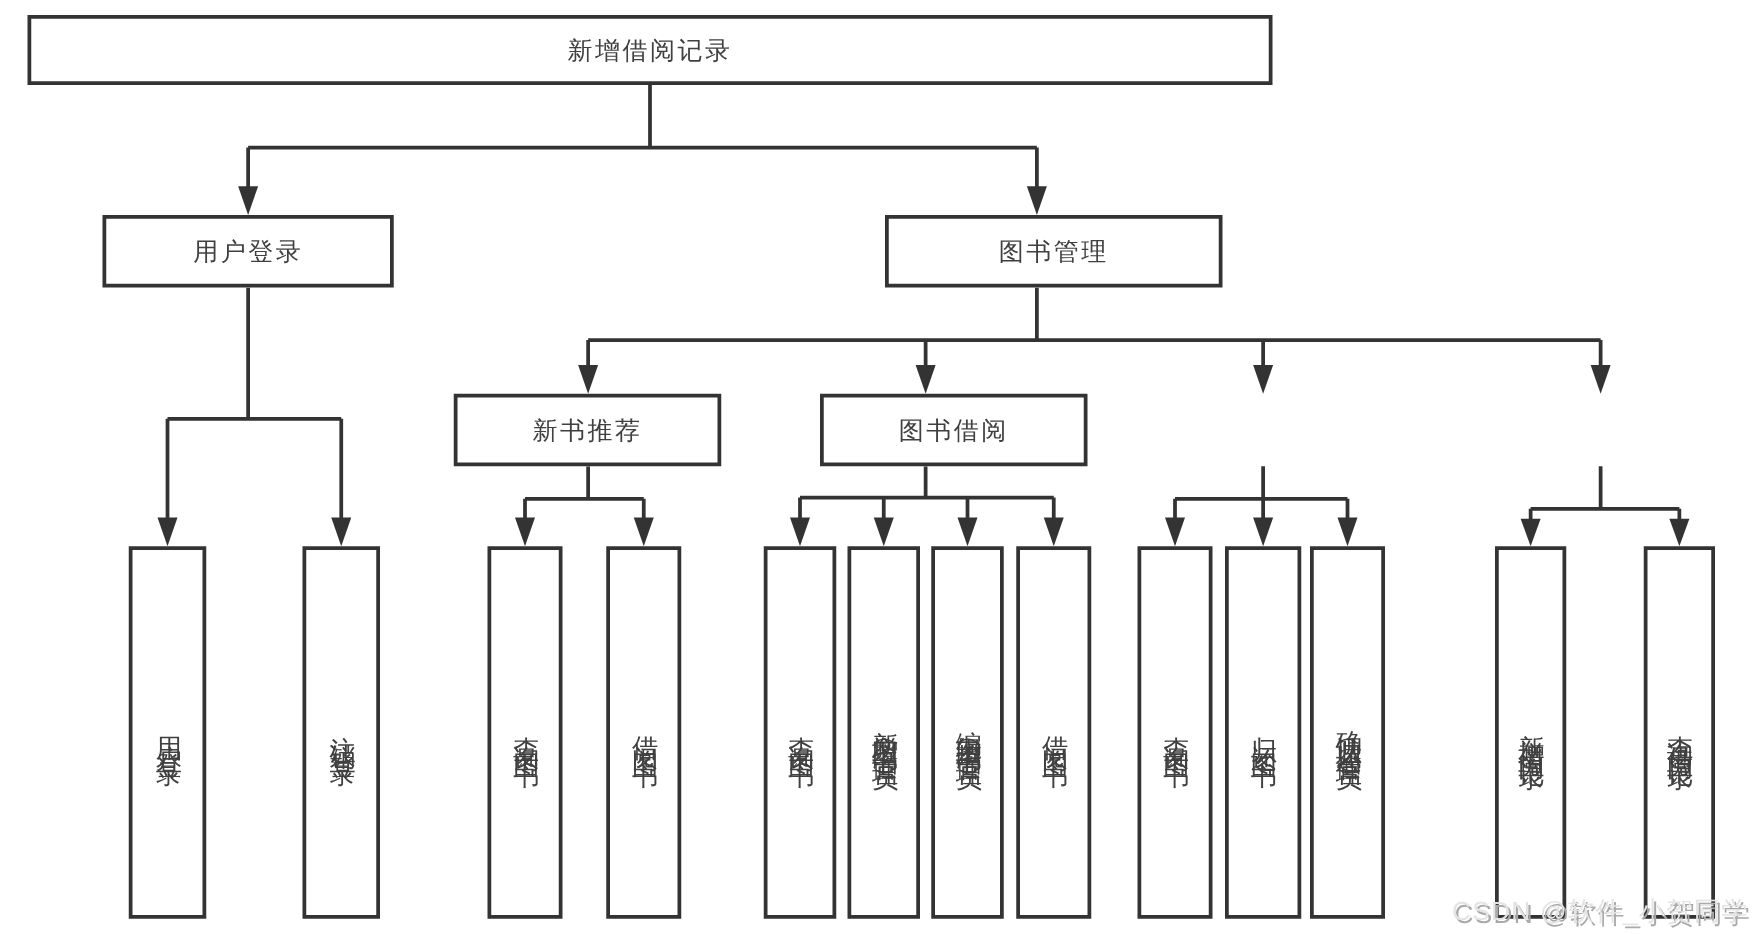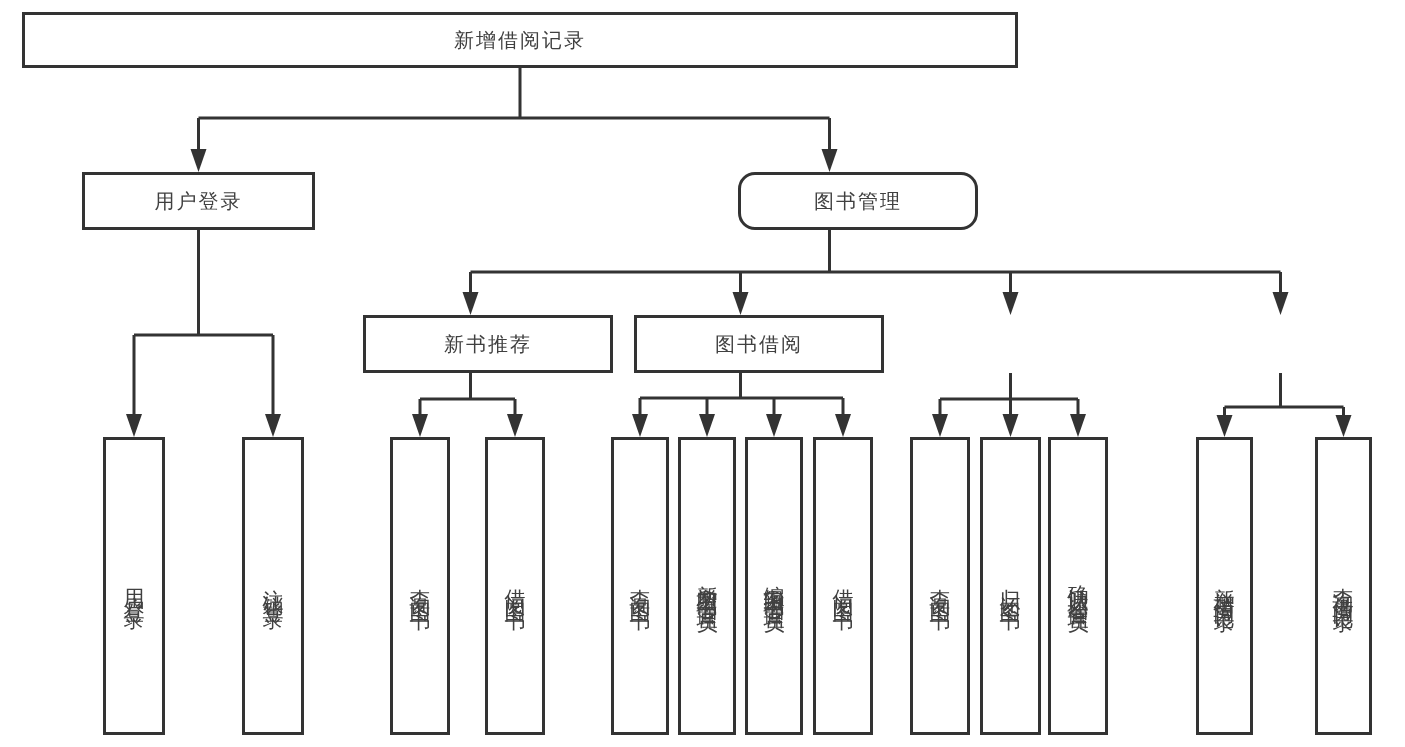--- a/index.html
+++ b/index.html
@@ -23,23 +23,23 @@
     position:absolute;z-index:2;
     box-sizing:border-box;
     background:#fff;
     border:3px solid var(--line);
     display:flex;align-items:center;justify-content:center;
     font-size:20px;letter-spacing:2px;
     white-space:nowrap;
   }
   .root{left:22px;top:12px;width:996px;height:56px;}
   .l2a{left:82px;top:172px;width:233px;height:58px;}
-  .l2b{left:738px;top:172px;width:240px;height:58px;border-radius:17px;}
-  .l3{top:315px;width:250px;height:58px;}
-  .l3a{left:363px;} .l3b{left:634px;} .l3c{left:903px;} .l3d{left:1173px;}
+  .l2b{left:708px;top:172px;width:270px;height:58px;}
+  .l3{top:315px;width:214px;height:58px;}
+  .l3a{left:363px;} .l3b{left:656px;} .l3c{left:903px;} .l3d{left:1173px;}
   .leaf{
     position:absolute;z-index:2;
     top:437px;height:298px;
     box-sizing:border-box;
     background:#fff;
     border:3px solid var(--line);
     writing-mode:vertical-rl;
     text-orientation:mixed;
     text-align:center;
     font-size:21px;
@@ -138,14 +138,15 @@
   <div class="leaf lc3">编辑图书（管理员）</div>
   <div class="leaf lc4">借阅图书</div>
 
   <div class="leaf ld1">查询图书</div>
   <div class="leaf ld2">归还图书</div>
   <div class="leaf ld3">确认归还（管理员）</div>
 
   <div class="leaf le1">新增借阅记录</div>
   <div class="leaf le2">查询借阅记录</div>
 
+  <div class="watermark">CSDN @软件_小贺同学</div>
 
 </div>
 
 </body></html>

